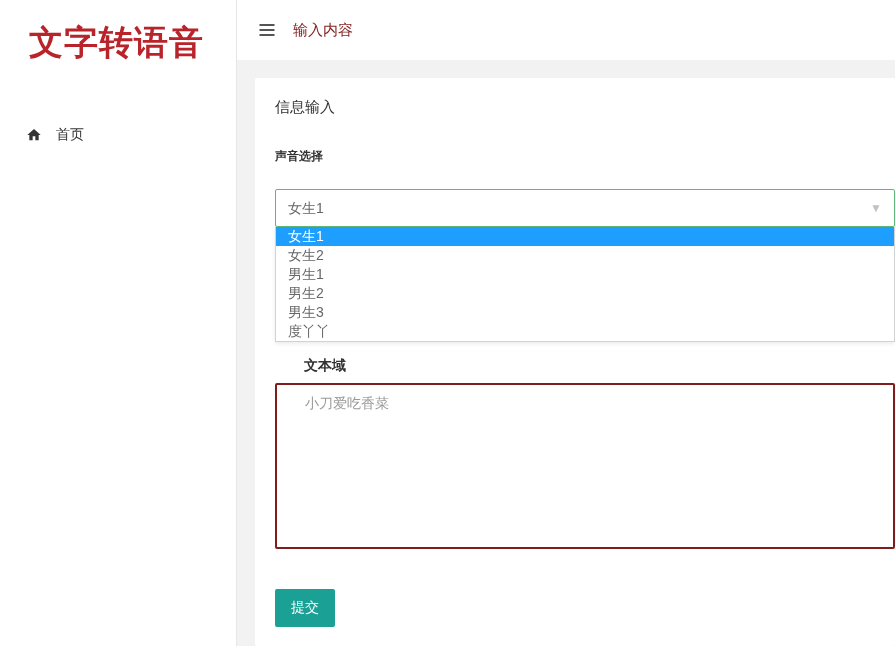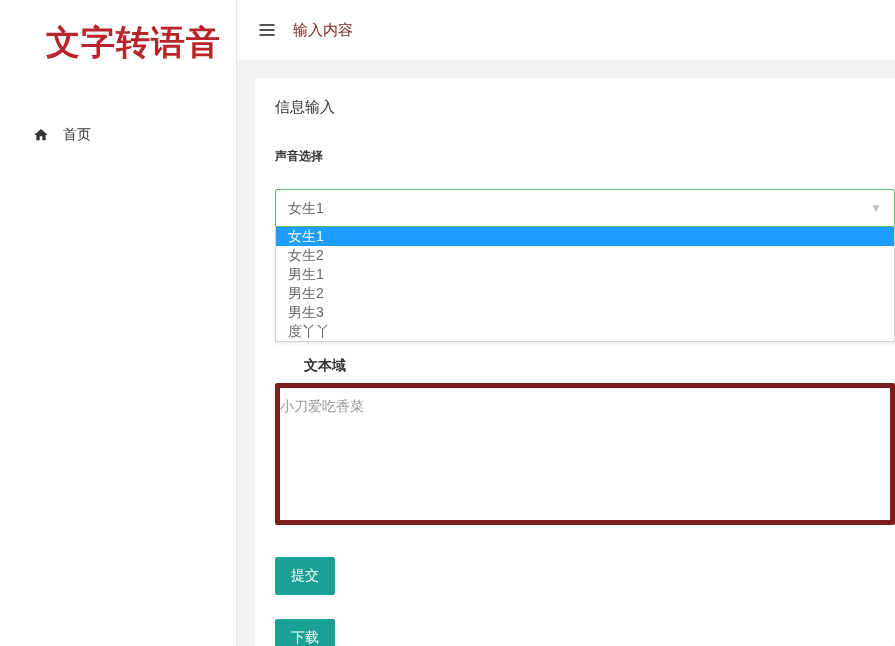--- a/index.html
+++ b/index.html
@@ -1,21 +1,21 @@
 <!DOCTYPE html>
 <html><head>
   <meta charset="utf-8">
   <style>
     * { box-sizing: border-box; margin: 0; padding: 0; }
     body { font-family: "Microsoft YaHei", Arial, sans-serif; background: #fff; width: 895px; height: 646px; overflow: hidden; display: flex; }
     
     .sidebar { width: 237px; background: #fff; border-right: 1px solid #e6e6e6; flex-shrink: 0; }
-    .logo { padding: 20px 15px; text-align: right; }
+    .logo { padding: 20px 29px; text-align: left; }
     .logo-text { color: #b8242a; font-size: 34px; font-weight: 900; letter-spacing: 1px; }
-    .nav { padding: 30px 7px; font-family: Liberation Mono, monospace; }
+    .nav { padding: 30px 0; font-family: Liberation Mono, monospace; }
     .nav-item { display: flex; align-items: center; padding: 10px 26px; color: #333; font-size: 14px; cursor: pointer; }
     .nav-icon { margin-right: 14px; display: inline-flex; }
     
     .main { flex: 1; display: flex; flex-direction: column; background: #f2f2f2; }
     .topbar { height: 60px; background: #fff; display: flex; align-items: center; padding: 0 20px; }
     .menu-toggle { display: inline-flex; margin-right: 16px; cursor: pointer; }
     .topbar-title { font-size: 15px; color: #7f1d1d; }
     
     .content { flex: 1; padding: 18px 0 0 18px; overflow: hidden; }
     .card { background: #fff; border-radius: 2px; padding: 20px 0 20px 20px; height: 100%; }
@@ -25,24 +25,24 @@
     .form-label { display: block; font-size: 12px; color: #333; font-weight: 600; margin-bottom: 24px; }
     
     .select-wrap { position: relative; border-radius: 17px; }
     .select-display { border: 1px solid #5fb878; border-radius: 2px; background: #fff; height: 38px; line-height: 38px; padding: 0 12px; color: #666; font-size: 14px; cursor: pointer; display: flex; align-items: center; justify-content: space-between; }
     .select-display .chev { color: #c2c2c2; font-size: 12px; }
     .dropdown { position: absolute; top: 38px; left: 0; right: 0; background: #fff; border: 1px solid #d2d2d2; border-top: none; box-shadow: 0 2px 4px rgba(0,0,0,0.08); z-index: 10; max-height: 120px; overflow-y: auto; }
     .dropdown-item { padding: 0 12px; height: 19px; line-height: 19px; color: #666; font-size: 14px; cursor: pointer; }
     .dropdown-item.selected { background: #1e9fff; color: #fff; }
     
     .textarea-label { display: block; font-size: 14px; color: #333; font-weight: 600; margin-bottom: 8px; margin-top: 10px; margin-left: 29px; }
-    .textarea { width: 100%; border: 5px solid #7f1d1d; border-radius: 2px; padding: 10px 0; font-size: 14px; color: #666; resize: none; height: 142px; font-family: inherit; }
+    .textarea { width: 100%; border: 2px solid #7f1d1d; border-radius: 2px; padding: 10px 28px; font-size: 14px; color: #666; resize: none; height: 166px; font-family: inherit; }
     .textarea::placeholder { color: #999; }
     
-    .btn { display: inline-block; border: none; background: #1aa094; color: #fff; font-size: 14px; padding: 10px 16px; border-radius: 2px; cursor: pointer; margin-top: 10px; }
+    .btn { display: inline-block; border: none; background: #1aa094; color: #fff; font-size: 14px; padding: 10px 16px; border-radius: 2px; cursor: pointer; margin-top: 18px; }
     .btn-row { margin-top: 14px; }
   </style>
 </head>
 <body>
 
 <div class="sidebar">
   <div class="logo">
     <span class="logo-text">文字转语音</span>
   </div>
   <div class="nav">

